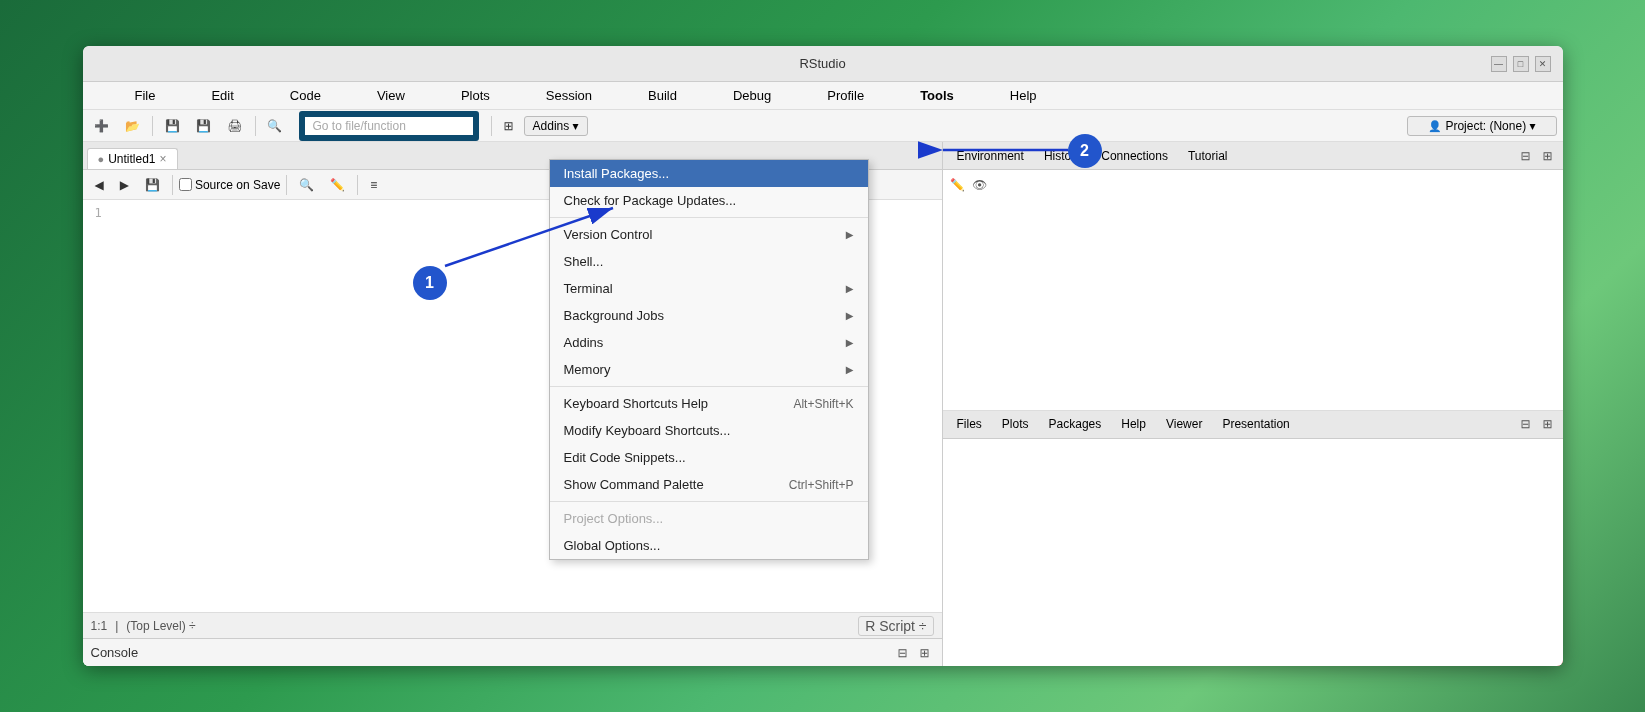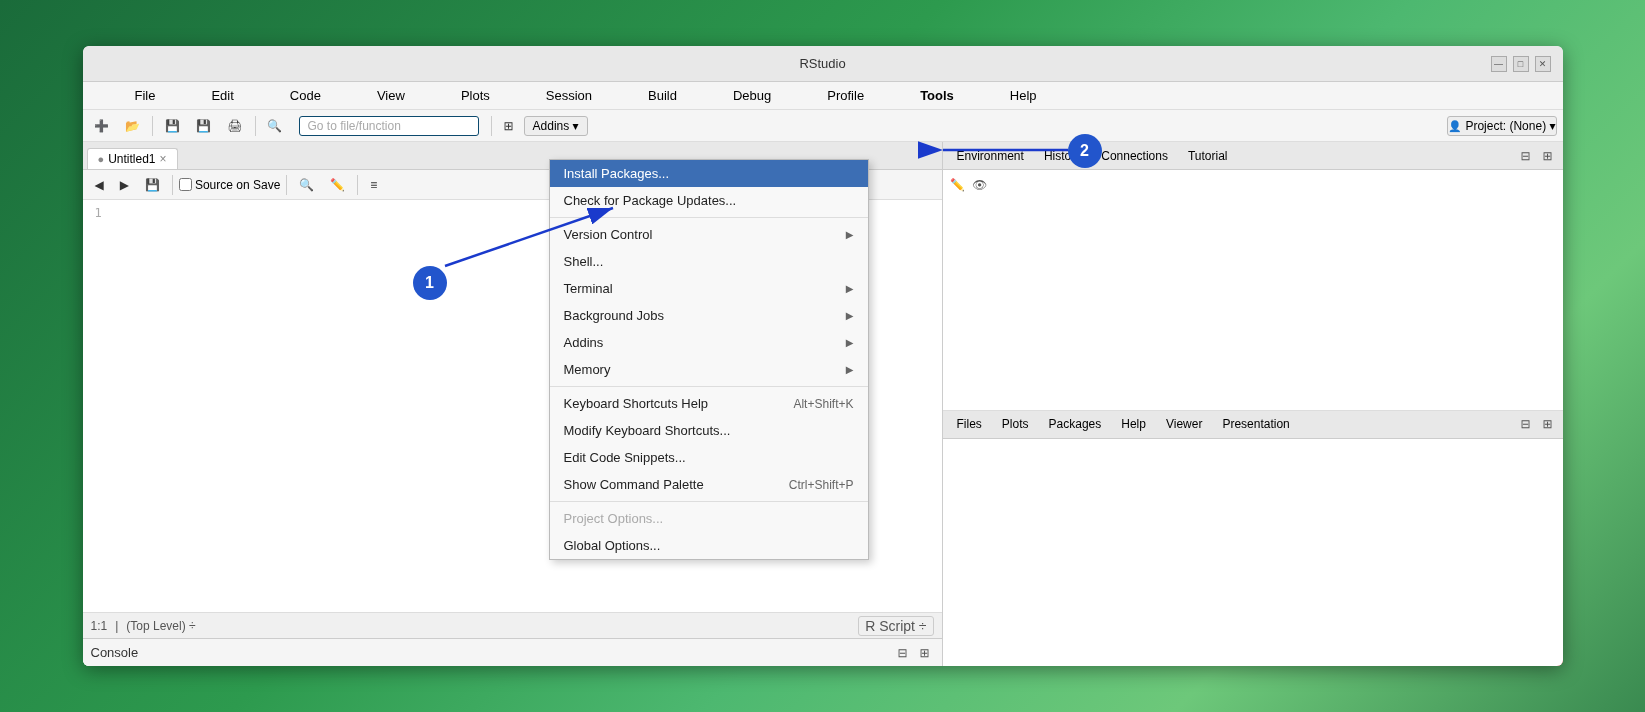--- a/index.html
+++ b/index.html
@@ -94,39 +94,39 @@
       border: none;
     }
     .toolbar-sep {
       width: 1px;
       height: 20px;
       background: #ccc;
       margin: 0 2px;
     }
     .go-to-file {
       background: white;
-      border: 1px solid #0c4a6e;
+      border: 6px solid #0c4a6e;
       border-radius: 3px;
       padding: 2px 8px;
       font-size: 12px;
       color: #888;
       width: 180px;
       margin: 0 6px;
     }
     .addins-btn {
       padding: 2px 8px;
       border: 1px solid #bbb;
       background: #eee;
       border-radius: 3px;
       cursor: pointer;
       font-size: 12px;
     }
     .project-btn {
       margin-left: auto;
-      padding: 2px 0;
+      padding: 2px 20px;
       border: 1px solid #bbb;
       background: #eee;
       border-radius: 3px;
       cursor: pointer;
       font-size: 12px;
     }
     .main-area {
       display: flex;
       flex: 1;
       overflow: hidden;

